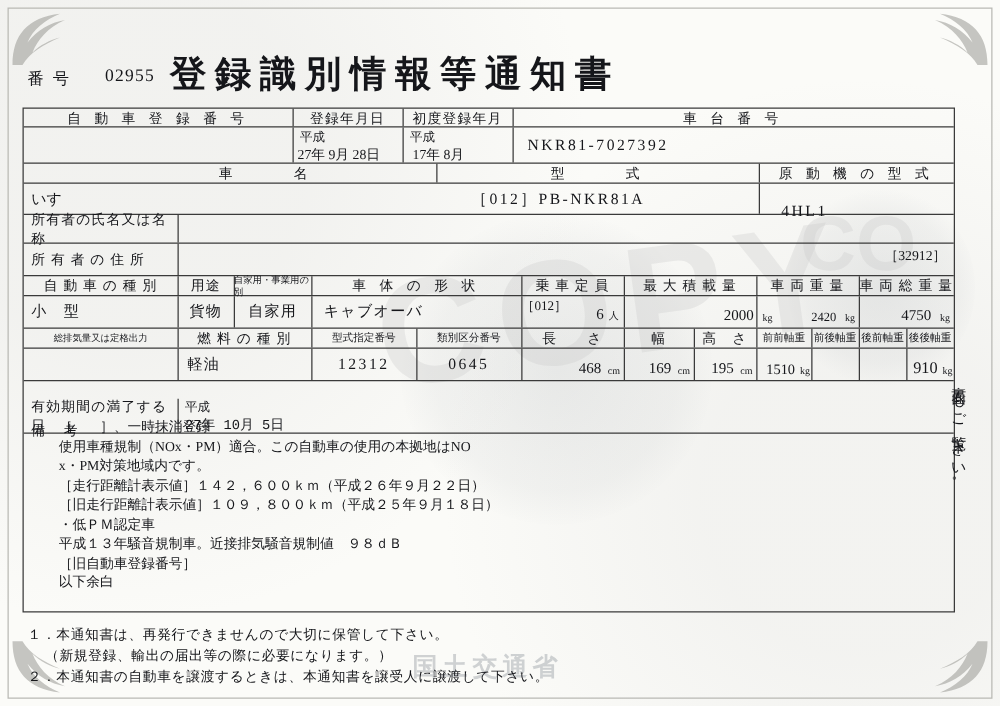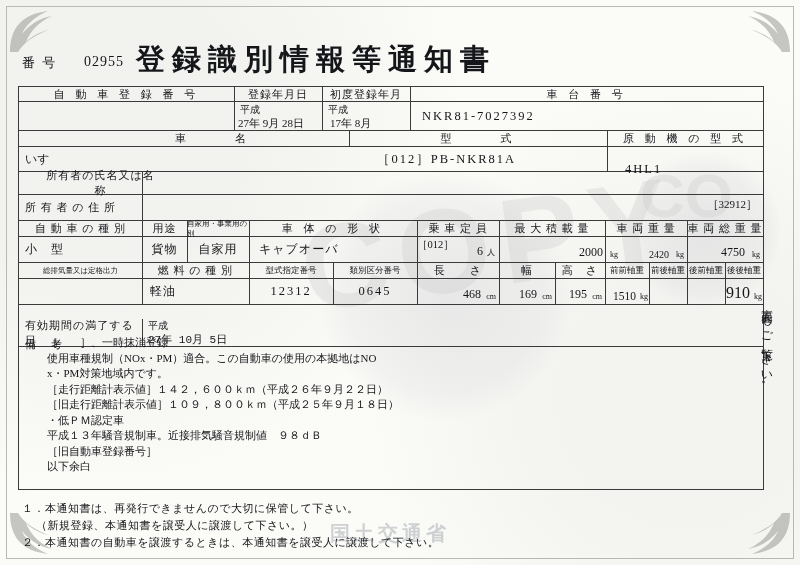--- a/index.html
+++ b/index.html
@@ -192,21 +192,21 @@
       <div class="cell" style="left:330px;width:258px;">
           <div class="lft val-mono" style="padding-left:28px;">［012］PB-NKR81A</div>
         </div>
       <div class="vline" style="left:588px;"></div>
       <div class="cell" style="left:588px;right:0;margin-top:20px;">
           <div class="lft val-mono" style="padding-left:18px;">4HL1</div>
         </div>
     </div>
 
     <div class="row" style="top:85px;height:23px;">
-      <div class="cell" style="left:17px;width:123px;text-align:center;">
+      <div class="cell" style="left:0;width:123px;">
           <div class="lft lbl">所有者の氏名又は名称</div>
         </div>
       <div class="vline" style="left:123px;"></div>
       <div class="cell" style="left:123px;right:0;">
           <div class="lft val"></div>
         </div>
     </div>
 
     <div class="row" style="top:108px;height:26px;">
       <div class="cell" style="left:0;width:123px;">
@@ -369,21 +369,21 @@
       <div class="cell" style="left:586px;width:44px;">
         <div style="position:absolute;right:13px;bottom:2px;font-size:11.5px;">1510</div>
         <div class="unit" style="position:absolute;right:1px;bottom:3px;">kg</div>
       </div>
       <div class="vline" style="left:630px;"></div>
       <div class="cell" style="left:630px;width:38px;"></div>
       <div class="vline" style="left:668px;"></div>
       <div class="cell" style="left:668px;width:38px;"></div>
       <div class="vline" style="left:706px;"></div>
       <div class="cell" style="left:706px;right:0;">
-        <div style="position:absolute;right:13px;bottom:2px;font-size:16px;">910</div>
+        <div style="position:absolute;right:13px;bottom:2px;font-size:13px;">910</div>
         <div class="unit" style="position:absolute;right:1px;bottom:3px;">kg</div>
       </div>
     </div>
 
     <div class="row" style="top:232px;height:28px;font-family:Liberation Mono, monospace;">
       <div class="cell" style="left:0;width:123px;">
           <div class="lft lbl">有効期間の満了する日</div>
         </div>
       <div class="vline" style="left:123px;"></div>
       <div class="cell" style="left:123px;right:0;">
@@ -407,17 +407,17 @@
       </div>
 
     </div>
 
   </div>
 
   <div class="rside">裏面もご覧下さい。</div>
 
   <div class="notes">
     <div>１．本通知書は、再発行できませんので大切に保管して下さい。</div>
-    <div style="padding-left:14px;">（新規登録、本通知書を譲受人に譲渡して下さい。）</div>
+    <div style="padding-left:14px;">（新規登録、輸出の届出等の際に必要になります。）</div>
     <div>２．本通知書の自動車を譲渡するときは、本通知書を譲受人に譲渡して下さい。</div>
   </div>
 
 </div>
 
 </body></html>

